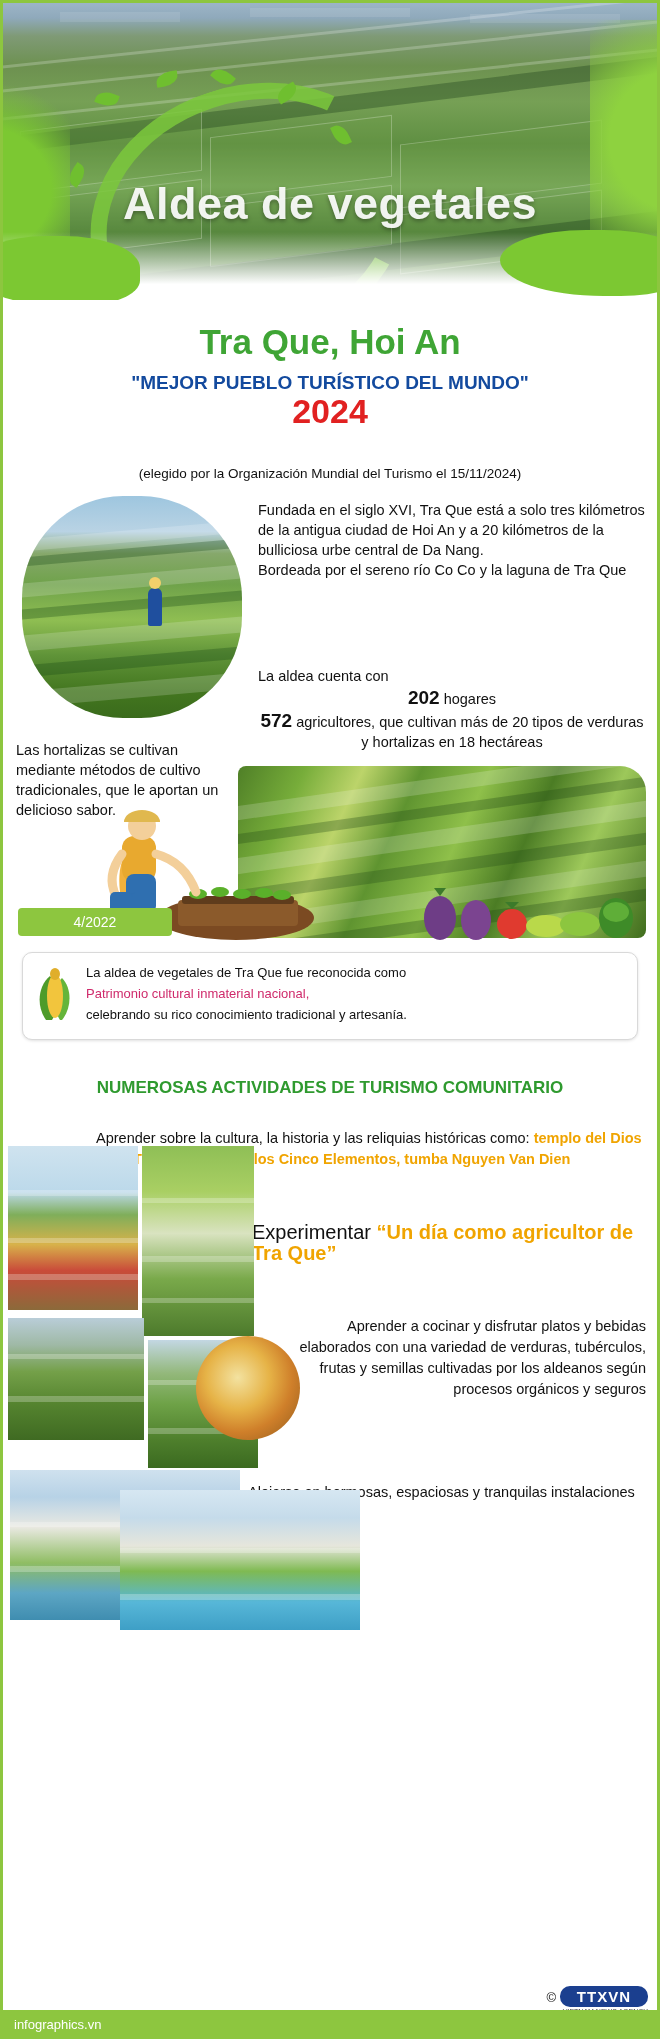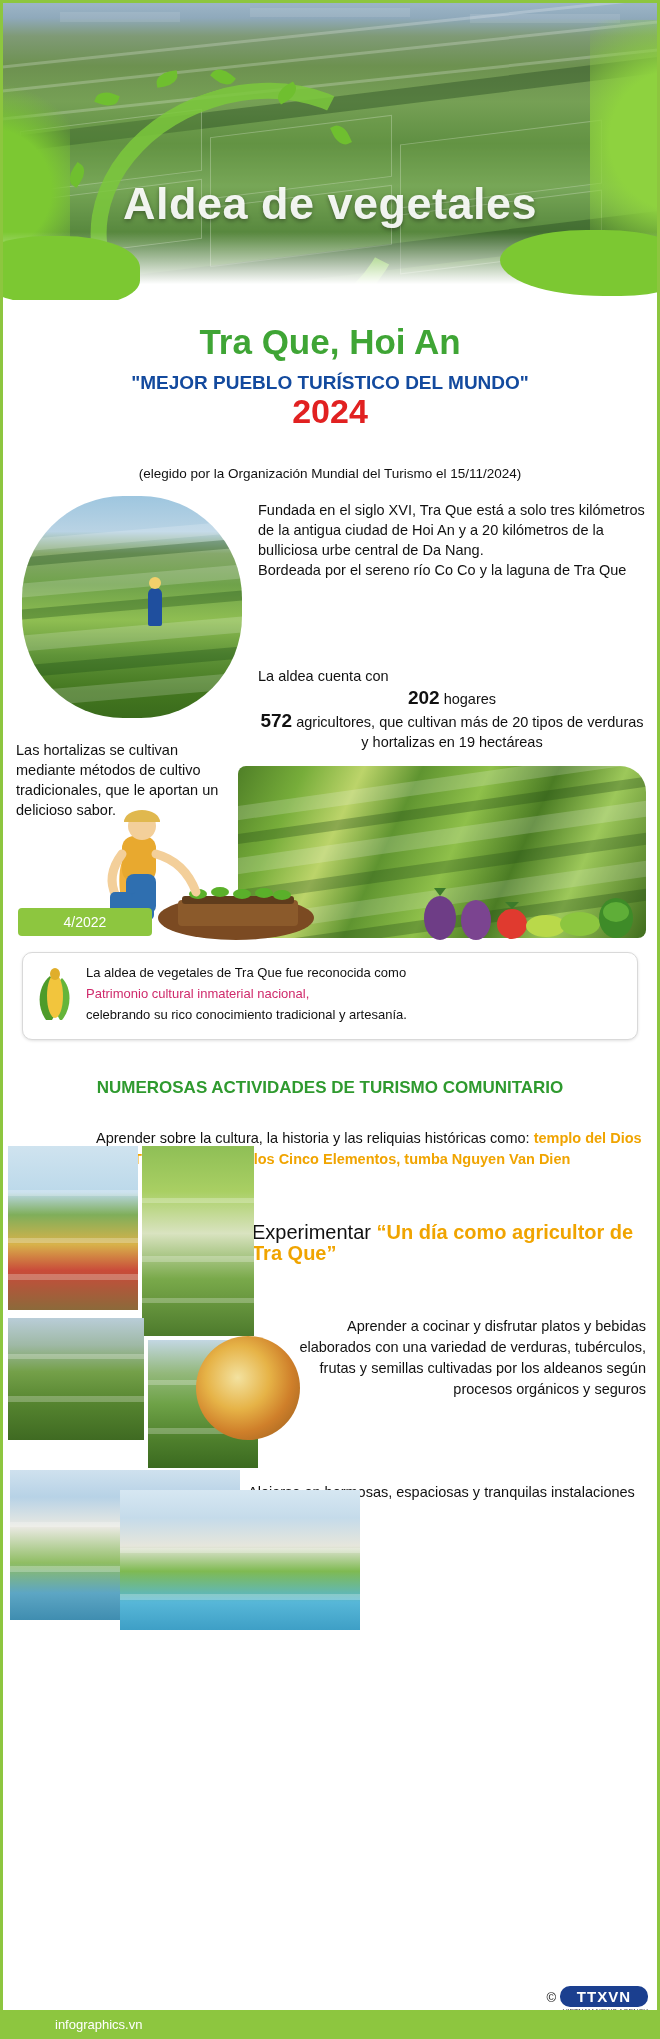--- a/index.html
+++ b/index.html
@@ -234,21 +234,21 @@
   }
   .veg-row {
     position: absolute;
     left: 420px; top: 874px;
     width: 230px; height: 70px;
   }
   
   .date-tag {
     position: absolute;
     left: 18px; top: 908px;
-    width: 134px; height: 28px;
+    width: 154px; height: 28px;
     background: #8dc63f;
     border-radius: 4px;
     color: #ffffff;
     font-size: 14px;
     line-height: 28px;
     text-align: center;
   }
   
   .callout {
     position: absolute;
@@ -375,21 +375,20 @@
     position: absolute;
     left: 0; top: 2010px;
     width: 660px; height: 29px;
     background: #8dc63f;
   }
   .footer-text {
     position: absolute;
     left: 14px; top: 2017px;
     font-size: 13px;
     color: #ffffff;
-    margin-left: 41px;
   }
   .ttxvn {
     position: absolute;
     right: 12px; top: 1986px;
     font-size: 13px;
     color: #111111;
     text-align: right;
   }
   .ttxvn-logo {
     display: inline-block;
@@ -478,21 +477,21 @@
   </div>
 
   <div class="intro-text2">
     <div>La aldea cuenta con</div>
     <div class="stat-line">
       <span class="stat-num">202</span>
       <span>hogares</span>
     </div>
     <div class="stat-line">
       <span class="stat-num">572</span>
-      <span>agricultores, que cultivan más de 20 tipos de verduras y hortalizas en 19 hectáreas</span>
+      <span>agricultores, que cultivan más de 20 tipos de verduras y hortalizas en 18 hectáreas</span>
     </div>
   </div>
 
   <div class="hort-text">Las hortalizas se cultivan mediante métodos de cultivo tradicionales, que le aportan un delicioso sabor.</div>
 
   <div class="aerial">
     <div class="aerial-row" style="top:10px; height:14px; background:rgba(255,255,255,0.18);"></div>
     <div class="aerial-row" style="top:38px; height:10px; background:rgba(30,70,20,0.3);"></div>
     <div class="aerial-row" style="top:62px; height:16px; background:rgba(255,255,255,0.18);"></div>
     <div class="aerial-row" style="top:94px; height:12px; background:rgba(30,70,20,0.28);"></div>

